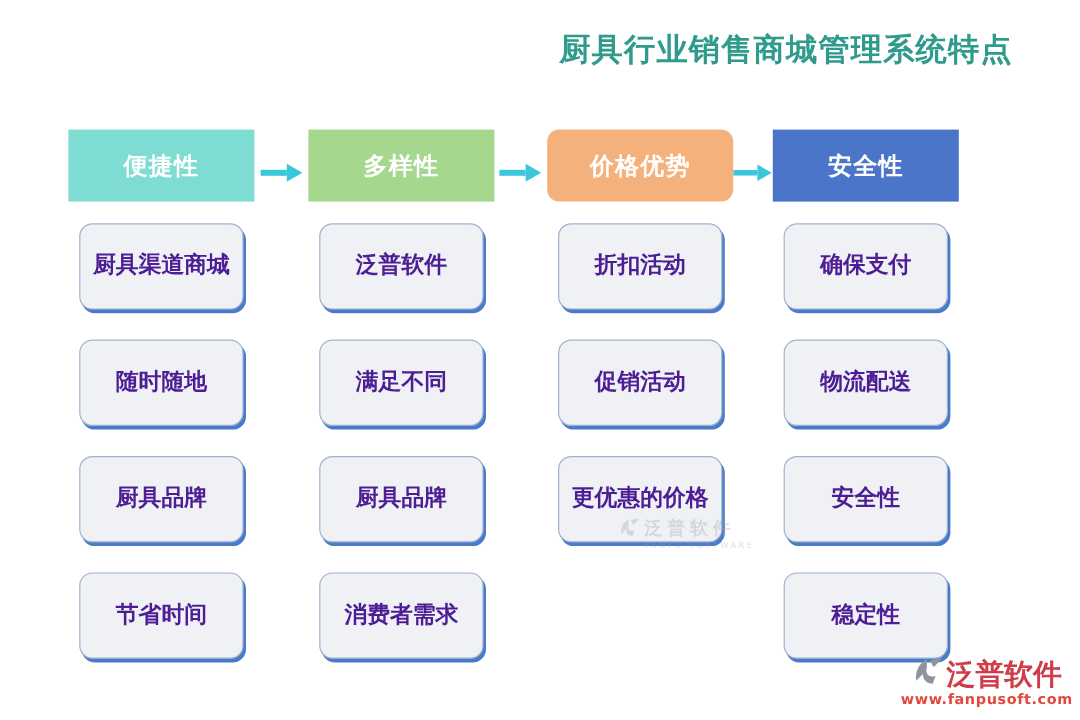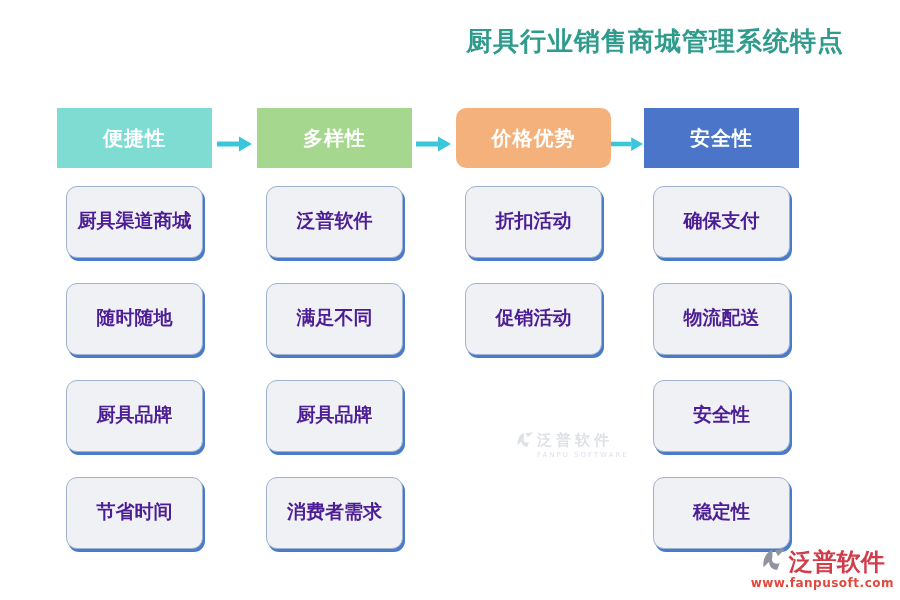--- a/index.html
+++ b/index.html
@@ -110,20 +110,21 @@
     <svg width="36" height="18" viewBox="0 0 36 18" aria-hidden="true">
       <rect x="0" y="6.5" width="22" height="5" fill="currentColor"></rect>
       <polygon points="22,1.5 35,9 22,16.5" fill="currentColor"></polygon>
     </svg>
   </div>
 
   <div class="col col-3">
     <div class="col-header">价格优势</div>
     <div class="feature first">折扣活动</div>
     <div class="feature">促销活动</div>
+    <div class="feature">更优惠的价格</div>
   </div>
 
   <div class="spacer spacer-3">
     <svg width="36" height="18" viewBox="0 0 36 18" aria-hidden="true">
       <rect x="0" y="6.5" width="22" height="5" fill="currentColor"></rect>
       <polygon points="22,1.5 35,9 22,16.5" fill="currentColor"></polygon>
     </svg>
   </div>
 
   <div class="col col-4">

